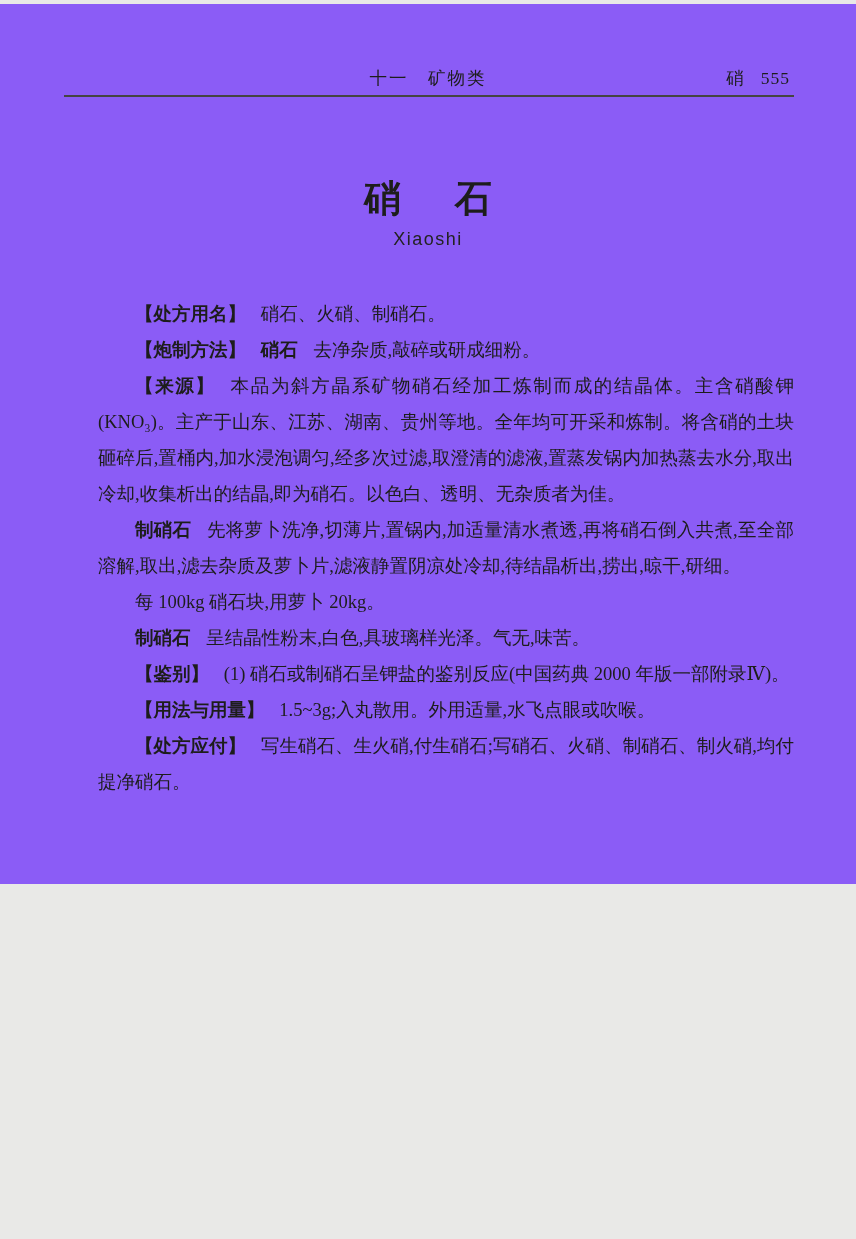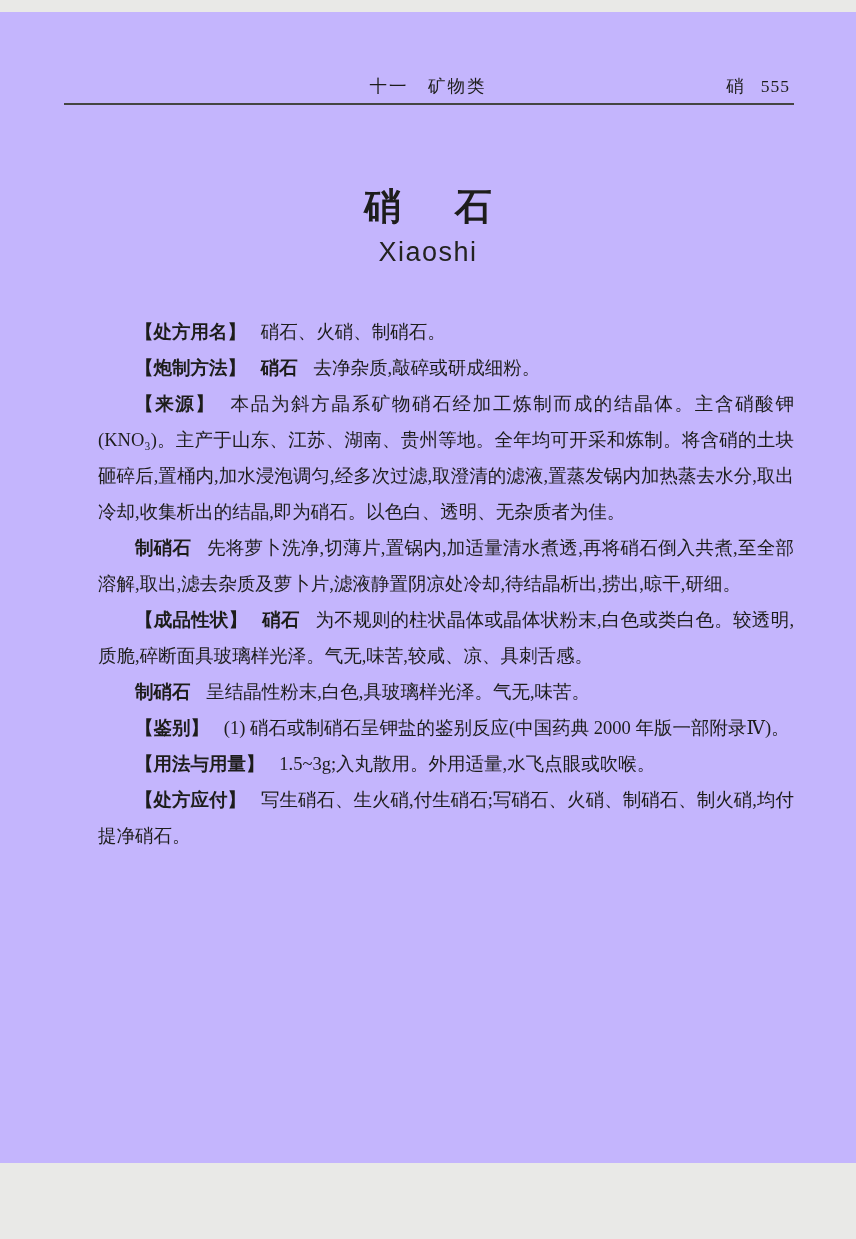--- a/index.html
+++ b/index.html
@@ -1,22 +1,22 @@
 <!DOCTYPE html>
 <html lang="zh"><head>
 <meta charset="utf-8">
 <style>
   html, body { margin: 0; padding: 0; }
   body { background: #e9e9e7; }
 
   .page {
     width: 856px;
-    height: 1151px;
-    margin: 12px auto;
-    background: #c4b5fd;
+    height: 880px;
+    margin: 4px auto;
+    background: #8b5cf6;
     color: #1d1d1b;
     font-family: "Liberation Serif", "DejaVu Serif", serif;
     box-sizing: border-box;
     overflow: hidden;
     position: relative;
   }
 
   
   .header-row {
     position: relative;
@@ -52,21 +52,21 @@
     font-weight: bold;
     letter-spacing: 1.45em;
     padding-left: 1.45em; 
     line-height: 1.2;
     white-space: nowrap;
   }
   .pinyin {
     margin-top: 8px;
     text-align: center;
     font-family: "Liberation Sans", "DejaVu Sans", sans-serif;
-    font-size: 27px;
+    font-size: 18px;
     letter-spacing: 1.5px;
     color: #232321;
   }
 
   
   .content {
     margin-top: 46px;
     padding: 0 62px 0 98px;
     font-size: 18.5px;
     line-height: 36px;
@@ -107,24 +107,24 @@
     </p>
 
     <p>
       <span class="lbl">【来源】</span><span>本品为斜方晶系矿物硝石经加工炼制而成的结晶体。主含硝酸钾(KNO₃)。主产于山东、江苏、湖南、贵州等地。全年均可开采和炼制。将含硝的土块砸碎后,置桶内,加水浸泡调匀,经多次过滤,取澄清的滤液,置蒸发锅内加热蒸去水分,取出冷却,收集析出的结晶,即为硝石。以色白、透明、无杂质者为佳。</span>
     </p>
 
     <p>
       <span class="sub">制硝石</span><span>先将萝卜洗净,切薄片,置锅内,加适量清水煮透,再将硝石倒入共煮,至全部溶解,取出,滤去杂质及萝卜片,滤液静置阴凉处冷却,待结晶析出,捞出,晾干,研细。</span>
     </p>
 
+    <p>
+      <span>每 100kg 硝石块,用萝卜 20kg。</span>
+    </p>
 
-    <p>
-      <span class="lbl">【成品性状】</span><span class="sub">硝石</span><span>为不规则的柱状晶体或晶体状粉末,白色或类白色。较透明,质脆,碎断面具玻璃样光泽。气无,味苦,较咸、凉、具刺舌感。</span>
-    </p>
 
     <p>
       <span class="sub">制硝石</span><span>呈结晶性粉末,白色,具玻璃样光泽。气无,味苦。</span>
     </p>
 
     <p>
       <span class="lbl">【鉴别】</span><span>(1) 硝石或制硝石呈钾盐的鉴别反应(中国药典 2000 年版一部附录Ⅳ)。</span>
     </p>
 
 

